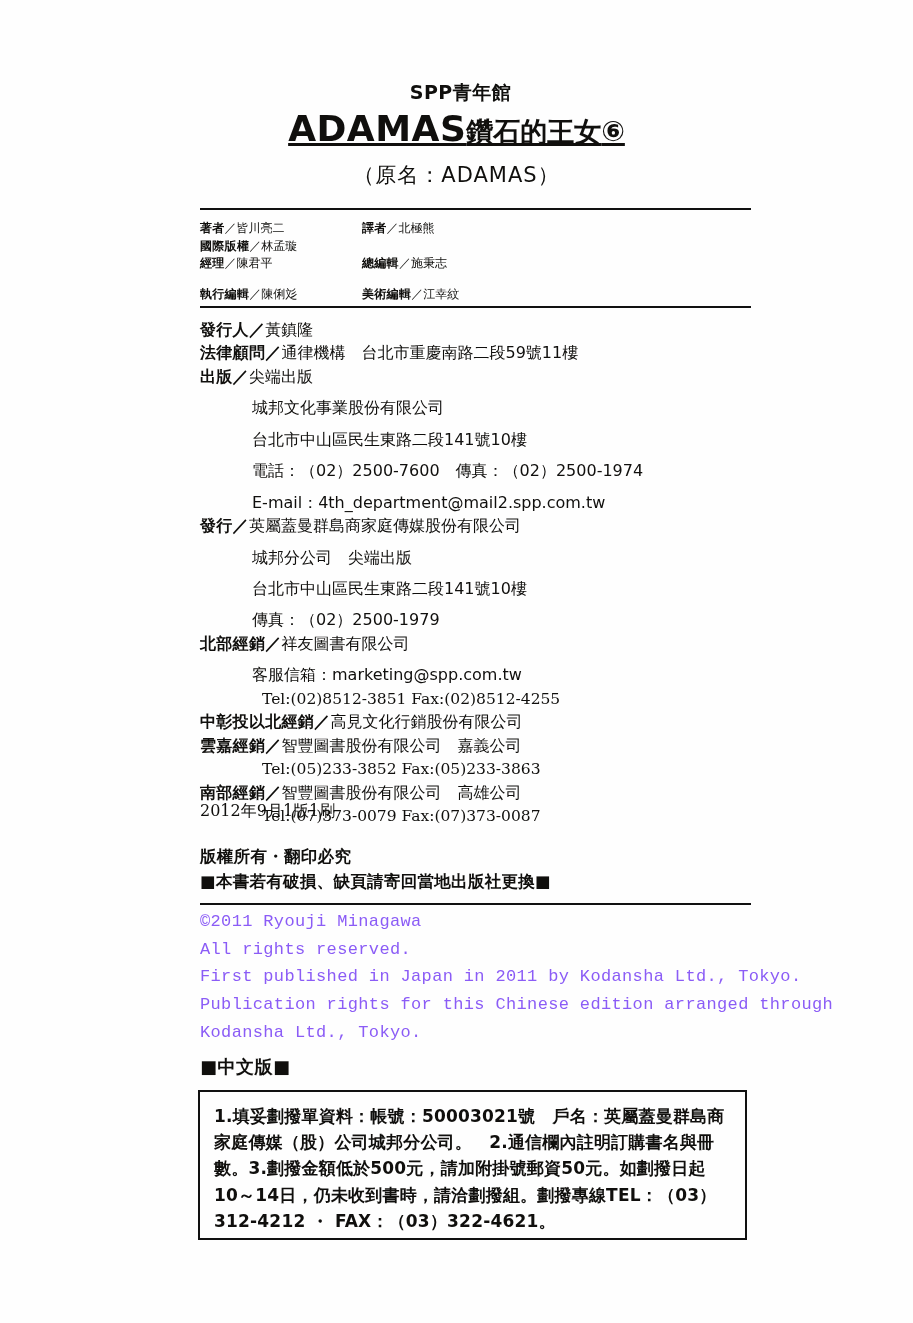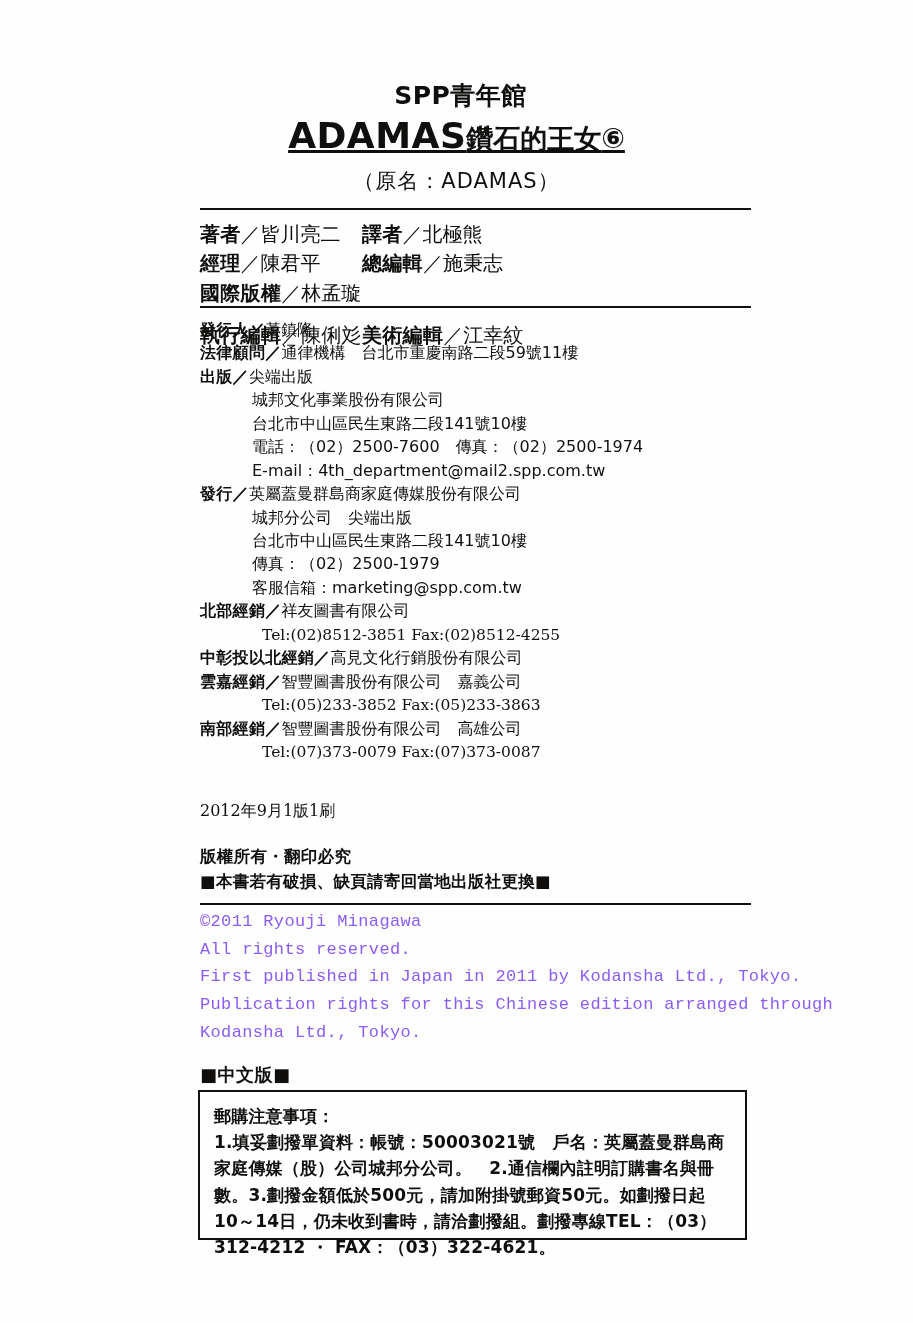--- a/index.html
+++ b/index.html
@@ -23,21 +23,21 @@
 
   
   .header {
     position: absolute;
     left: 0;
     right: 0;
     top: 82px;
     text-align: center;
   }
   .imprint-line {
-    font-size: 25px;
+    font-size: 19px;
     font-weight: bold;
     letter-spacing: 0.5px;
     line-height: 1.1;
     padding-left: 8px;
   }
   .title-line {
     margin-top: 7px;
     font-size: 34px;
     font-weight: bold;
     line-height: 1.08;
@@ -66,21 +66,21 @@
   #rule-1 { top: 208px; }
   #rule-2 { top: 306px; }
   #rule-3 { top: 903px; }
 
   
   .credits {
     position: absolute;
     left: 200px;
     top: 220px;
     width: 551px;
-    font-size: 20px;
+    font-size: 12px;
     line-height: 1.47;
   }
   .credit-row {
     display: flex;
     white-space: nowrap;
   }
   .credit-cell { width: 162px; }
   .credit-cell.wide { width: auto; }
   .cred-label {
     font-weight: bold;
@@ -97,21 +97,21 @@
     top: 318px;
     width: 560px;
     font-size: 16px;
     line-height: 1.465;
   }
   .pline { white-space: nowrap; }
   .pline.bold-head .hd {
     font-weight: bold;
     letter-spacing: 0.3px;
   }
-  .indent-1 { padding-left: 52px; }
+  .indent-1 { padding-left: 52px; margin-top: 8px; }
   .indent-2 { padding-left: 62px; }
   .indent-3 { padding-left: 95px; }
   .serif-run {
     font-family: "DejaVu Serif", "Liberation Serif", serif;
     font-size: 15.5px;
   }
 
   
   .print-date {
     position: absolute;
@@ -149,21 +149,20 @@
 
   
   .cn-marker {
     position: absolute;
     left: 200px;
     top: 1055px;
     font-size: 18px;
     font-weight: bold;
     letter-spacing: 0.5px;
     white-space: nowrap;
-    margin-top: 8px;
   }
   .order-box {
     position: absolute;
     left: 198px;
     top: 1090px;
     width: 549px;
     height: 150px;
     border: 2px solid #111;
     box-sizing: border-box;
   }
@@ -192,48 +191,48 @@
   <div class="rule" id="rule-1"></div>
   <div class="rule" id="rule-2"></div>
   <div class="rule" id="rule-3"></div>
 
   <div class="credits" id="credits">
       <div class="credit-row">
         <div class="credit-cell"><span class="cred-label">著者</span><span class="cred-sep">／</span><span class="cred-value">皆川亮二</span></div>
         <div class="credit-cell wide"><span class="cred-label">譯者</span><span class="cred-sep">／</span><span class="cred-value">北極熊</span></div>
       </div>
       <div class="credit-row">
+        <div class="credit-cell"><span class="cred-label">國際版權</span><span class="cred-sep">／</span><span class="cred-value">林孟璇</span></div>
+        <div class="credit-cell wide"></div>
+      </div>
+      <div class="credit-row">
         <div class="credit-cell"><span class="cred-label">經理</span><span class="cred-sep">／</span><span class="cred-value">陳君平</span></div>
         <div class="credit-cell wide"><span class="cred-label">總編輯</span><span class="cred-sep">／</span><span class="cred-value">施秉志</span></div>
-      </div>
-      <div class="credit-row">
-        <div class="credit-cell"><span class="cred-label">國際版權</span><span class="cred-sep">／</span><span class="cred-value">林孟璇</span></div>
-        <div class="credit-cell wide"></div>
       </div>
       <div class="credit-row gap"></div>
       <div class="credit-row">
         <div class="credit-cell"><span class="cred-label">執行編輯</span><span class="cred-sep">／</span><span class="cred-value">陳俐彣</span></div>
         <div class="credit-cell wide"><span class="cred-label">美術編輯</span><span class="cred-sep">／</span><span class="cred-value">江幸紋</span></div>
       </div>
     </div>
 
   <div class="pub-block" id="pub-block">
       <div class="pline bold-head"><span class="hd">發行人／</span><span>黃鎮隆</span></div>
       <div class="pline bold-head"><span class="hd">法律顧問／</span><span>通律機構　台北市重慶南路二段59號11樓</span></div>
       <div class="pline bold-head"><span class="hd">出版／</span><span>尖端出版</span></div>
       <div class="pline indent-1"><span>城邦文化事業股份有限公司</span></div>
       <div class="pline indent-1"><span>台北市中山區民生東路二段141號10樓</span></div>
       <div class="pline indent-1"><span>電話：（02）2500-7600　傳真：（02）2500-1974</span></div>
       <div class="pline indent-1"><span>E-mail：4th_department@mail2.spp.com.tw</span></div>
       <div class="pline bold-head"><span class="hd">發行／</span><span>英屬蓋曼群島商家庭傳媒股份有限公司</span></div>
       <div class="pline indent-1"><span>城邦分公司　尖端出版</span></div>
       <div class="pline indent-1"><span>台北市中山區民生東路二段141號10樓</span></div>
       <div class="pline indent-1"><span>傳真：（02）2500-1979</span></div>
+      <div class="pline bold-head"><span class="hd">北部經銷／</span><span>祥友圖書有限公司</span></div>
       <div class="pline indent-1"><span>客服信箱：marketing@spp.com.tw</span></div>
-      <div class="pline bold-head"><span class="hd">北部經銷／</span><span>祥友圖書有限公司</span></div>
       <div class="pline indent-2"><span class="serif-run">Tel:(02)8512-3851  Fax:(02)8512-4255</span></div>
       <div class="pline bold-head"><span class="hd">中彰投以北經銷／</span><span>高見文化行銷股份有限公司</span></div>
       <div class="pline bold-head"><span class="hd">雲嘉經銷／</span><span>智豐圖書股份有限公司　嘉義公司</span></div>
       <div class="pline indent-2"><span class="serif-run">Tel:(05)233-3852  Fax:(05)233-3863</span></div>
       <div class="pline bold-head"><span class="hd">南部經銷／</span><span>智豐圖書股份有限公司　高雄公司</span></div>
       <div class="pline indent-2"><span class="serif-run">Tel:(07)373-0079  Fax:(07)373-0087</span></div>
     </div>
 
   <div class="print-date">2012年9月1版1刷</div>
 
@@ -247,21 +246,20 @@
       <div>All rights reserved.</div>
       <div>First published in Japan in 2011 by Kodansha Ltd., Tokyo.</div>
       <div>Publication rights for this Chinese edition arranged through</div>
       <div>Kodansha Ltd., Tokyo.</div>
     </div>
 
   <div class="cn-marker">■中文版■</div>
 
   <div class="order-box">
     <div class="order-inner" id="order-inner">
-        <div>郵購注意事項：</div>
         <div>1.填妥劃撥單資料：帳號：50003021號　戶名：英屬蓋曼群島商</div>
         <div>家庭傳媒（股）公司城邦分公司。　2.通信欄內註明訂購書名與冊</div>
         <div>數。3.劃撥金額低於500元，請加附掛號郵資50元。如劃撥日起</div>
         <div>10～14日，仍未收到書時，請洽劃撥組。劃撥專線TEL：（03）</div>
         <div>312-4212 ・ FAX：（03）322-4621。</div>
       </div>
   </div>
 
 </div>
 

